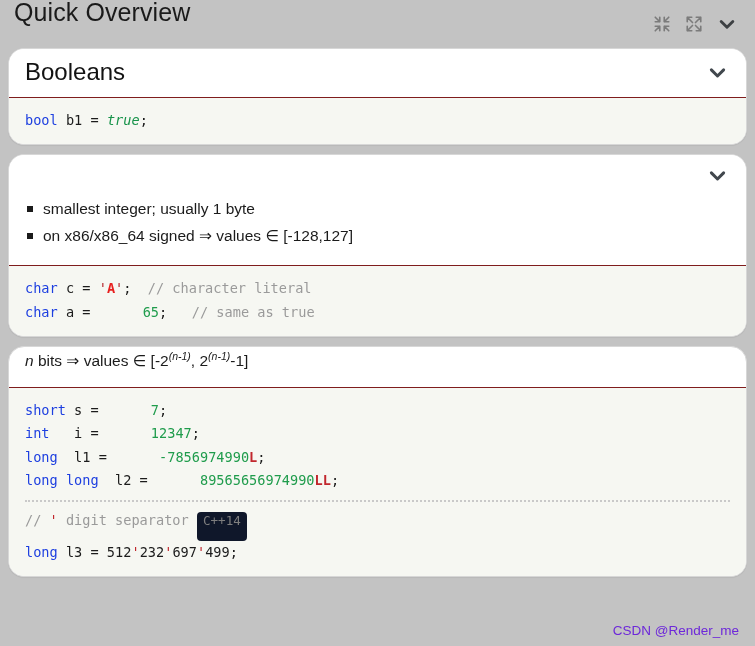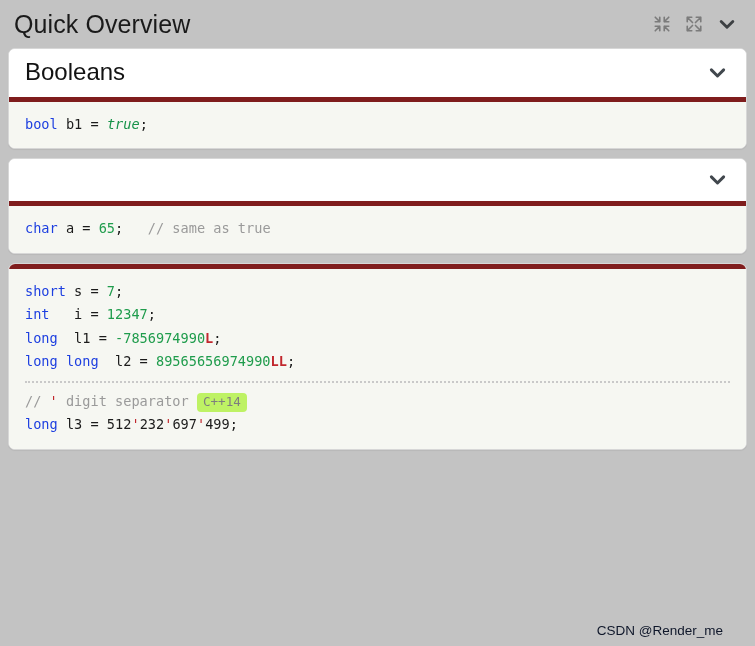--- a/index.html
+++ b/index.html
@@ -12,21 +12,20 @@
     background: #c3c3c3;
     font-family: "Liberation Sans", sans-serif;
     overflow: hidden;
   }
 
   
   .titlebar {
     height: 48px;
     background: #c3c3c3;
     display: flex;
-    align-items: center;
     padding: 0 14px 0 14px;
     box-sizing: border-box;
   }
   .titlebar .title {
     font-size: 25px;
     color: #1a1a1a;
     font-weight: 400;
     letter-spacing: 0.1px;
     line-height: 1;
   }
@@ -46,21 +45,21 @@
   .tb-icon.chev { color: #3d4043; width: 20px; height: 20px; }
 
   
   .stack {
     padding: 0 8px 0 8px;
     box-sizing: border-box;
   }
   .card {
     background: #ffffff;
     border: 1px solid #d7d7d7;
-    border-radius: 7px;
+    border-radius: 16px;
     margin-bottom: 9px;
     overflow: hidden;
     box-shadow: 0 1px 1px rgba(0,0,0,0.06);
   }
   .card-head {
     display: flex;
     align-items: center;
     padding: 10px 16px 11px 16px;
     background: #ffffff;
   }
@@ -106,65 +105,65 @@
     color: #1b1b1b;
     padding: 2px 16px 14px 16px;
     line-height: 1.5;
   }
   .formula i { font-style: italic; }
   .formula sup { font-size: 10.5px; font-style: italic; }
 
   
   .code {
     background: #f6f7f2;
-    border-top: 5px solid #7f1d1d;
+    border-top: 1px solid #7f1d1d;
     padding: 11px 16px 12px 16px;
     font-family: "DejaVu Sans Mono", monospace;
     font-size: 13.6px;
     line-height: 1.73;
     color: #1b1b1b;
     white-space: pre;
     overflow: hidden;
   }
   .code .ln { display: block; }
 
   .kw   { color: #1d3fe0; }
-  .lit  { color: #1f9c4c; }
+  .lit  { color: #1f9c4c; margin-left: 44px; }
   .litg { color: #17934a; font-style: italic; }
   .chr  { color: #b3272d; }
   .chra { color: #e8201f; font-weight: bold; }
   .sfx  { color: #c1272d; font-weight: bold; }
   .sep  { color: #c1272d; }
   .cmt  { color: #9a9a9a; }
   .op   { color: #1b1b1b; }
 
   .dotsep {
     border: none;
     border-top: 2px dotted #c9c9c9;
     margin: 7px 0 7px 0;
   }
 
   .badge {
     display: inline-block;
-    background: #bef264;
+    background: #0f172a;
     color: #7e7e7e;
     border-radius: 4px;
-    padding: 1px 6px 2px 6px;
+    padding: 1px 6px 12px 6px;
     font-size: 12.6px;
     font-family: "DejaVu Sans Mono", monospace;
     line-height: 1.25;
   }
 
   
   .watermark {
     position: absolute;
-    right: 32px;
+    right: 16px;
     bottom: 8px;
     font-size: 13.5px;
-    color: #0f172a;
+    color: #6d28d9;
     font-family: "Liberation Sans", sans-serif;
     pointer-events: none;
     margin-left: 12px;
   }
   .wrap { position: relative; width: 755px; height: 646px; }
 </style>
 </head>
 <body>
 
 <div class="wrap">
@@ -214,23 +213,28 @@
 
     <section class="card">
       <div class="card-head">
         <div class="spacer"></div>
         <span>
           <svg class="head-chev" viewBox="0 0 24 24" fill="none" stroke="currentColor" stroke-width="3.4" stroke-linecap="round" stroke-linejoin="round">
             <path d="M5 9 L12 16 L19 9"></path>
           </svg>
         </span>
       </div>
-      <div class="code"><span class="ln"><span class="kw">char</span> a <span class="op">=</span> <span class="lit">65</span>;   <span class="cmt">// same as true</span></span></div>
+      <ul class="bullets">
+        <li>smallest integer; usually 1 byte</li>
+        <li>on x86/x86_64 signed ⇒ values ∈ [-128,127]</li>
+      </ul>
+      <div class="code"><span class="ln"><span class="kw">char</span> c <span class="op">=</span> <span class="chr">'</span><span class="chra">A</span><span class="chr">'</span>;  <span class="cmt">// character literal</span></span><span class="ln"><span class="kw">char</span> a <span class="op">=</span> <span class="lit">65</span>;   <span class="cmt">// same as true</span></span></div>
     </section>
 
     <section class="card">
+      <div class="formula"><i>n</i><span> bits ⇒ values ∈ [-2</span><sup>(n-1)</sup><span>, 2</span><sup>(n-1)</sup><span>-1]</span></div>
       <div class="code"><span class="ln"><span class="kw">short</span> s <span class="op">=</span> <span class="lit">7</span>;</span><span class="ln"><span class="kw">int</span>   i <span class="op">=</span> <span class="lit">12347</span>;</span><span class="ln"><span class="kw">long</span>  l1 <span class="op">=</span> <span class="lit">-7856974990</span><span class="sfx">L</span>;</span><span class="ln"><span class="kw">long long</span>  l2 <span class="op">=</span> <span class="lit">89565656974990</span><span class="sfx">LL</span>;</span><hr class="dotsep"><span class="ln"><span class="cmt">// <span class="sep">'</span> digit separator </span><span class="badge">C++14</span></span><span class="ln"><span class="kw">long</span> l3 <span class="op">=</span> 512<span class="sep">'</span>232<span class="sep">'</span>697<span class="sep">'</span>499;</span></div>
     </section>
 
   </div>
 
   <div class="watermark">CSDN @Render_me</div>
 </div>
 
 </body></html>

